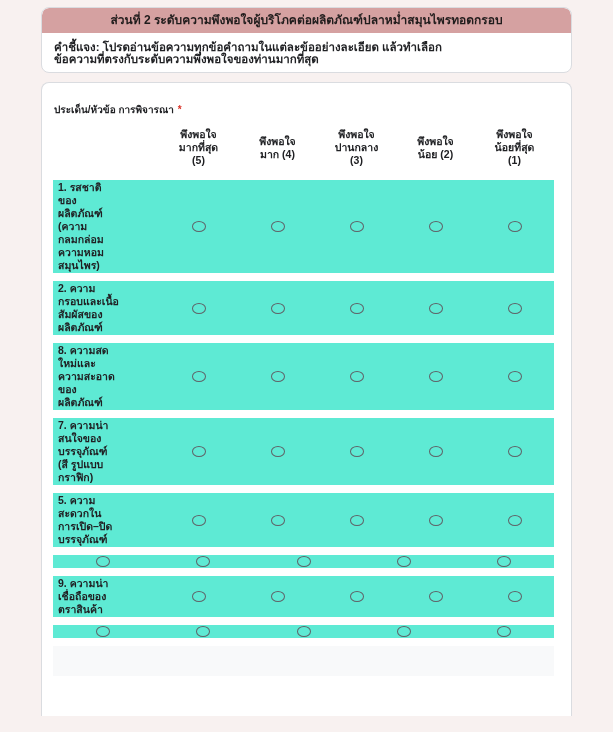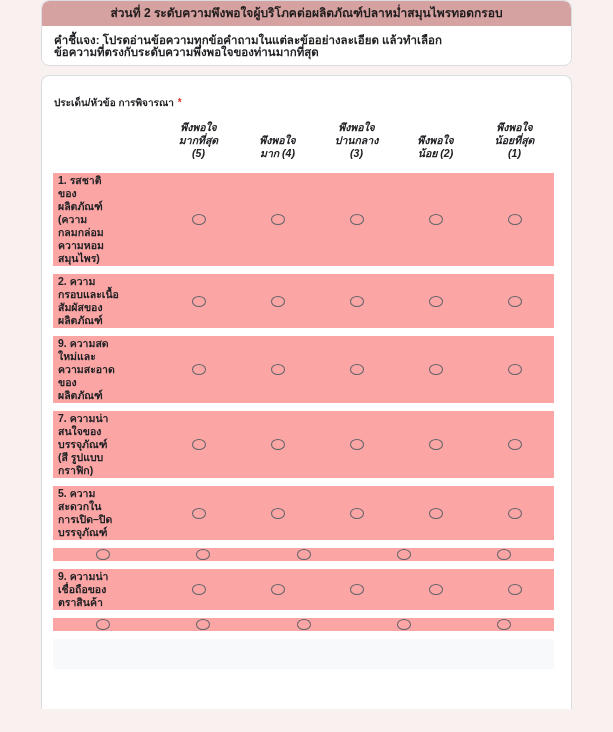--- a/index.html
+++ b/index.html
@@ -6,43 +6,43 @@
   html,body { width:613px; }
   body { font-family:"Liberation Sans","DejaVu Sans",sans-serif; }
   .page {
     position:relative; width:613px; height:732px;
     background:#f8f1f0; overflow:hidden;
   }
   .card {
     width:531px; margin-left:41px; background:#ffffff;
     border:1px solid #dadce0; border-radius:8px;
   }
-  .card-header { overflow:hidden; }
+  .card-header { margin-top:7px; overflow:hidden; }
   .banner {
     background:#d5a1a1; color:#201c1c;
     font-size:12px; line-height:15px; font-weight:700;
     text-align:center; padding:5px 18px;
     border-radius:7px 7px 0 0;
   }
   .instructions {
     padding:8px 0 7px 12px;
     font-size:11.5px; line-height:12px; font-weight:600;
     color:#202124; white-space:pre-line;
   }
   .card-grid { margin-top:9px; padding:19px 17px 40px 11px; border-radius:8px 8px 0 0; border-bottom:none; }
   .q-title-row { font-size:10px; line-height:16px; font-weight:700; color:#202124; padding-left:1px; }
   .required { color:#d93025; margin-left:4px; font-weight:700; }
-  .grid-header { display:flex; align-items:flex-end; margin:10px 0 13px 0; min-height:39px;font-style:italic; }
+  .grid-header { display:flex; align-items:center; margin:10px 0 13px 0; min-height:39px; }
   .label-col { width:106px; flex:none; }
   .col-head {
     flex:1; text-align:center; font-size:10.5px; line-height:13px;
     font-weight:600; color:#202124; white-space:pre-line;
   }
   .grid-row {
-    display:flex; align-items:center; background:#fca5a5;
+    display:flex; align-items:center; background:#5eead4;
     margin-bottom:8px; padding:1px 0;
   }
   .row-label {
     width:106px; flex:none; padding-left:5px;
     font-size:10.5px; line-height:13px; font-weight:600;
     color:#202124; white-space:pre-line;
   }
   .radio-cell { flex:1; display:flex; justify-content:center; align-items:center; }
   .radio {
     width:14px; height:11px; border:1.5px solid #5f6368;
@@ -123,21 +123,21 @@
               <span class="radio"></span>
             </div>
             <div class="radio-cell">
               <span class="radio"></span>
             </div>
             <div class="radio-cell">
               <span class="radio"></span>
             </div>
           </div>
           <div class="grid-row">
-            <div class="row-label">9. ความสด
+            <div class="row-label">8. ความสด
 ใหม่และ
 ความสะอาด
 ของ
 ผลิตภัณฑ์</div>
             <div class="radio-cell">
               <span class="radio"></span>
             </div>
             <div class="radio-cell">
               <span class="radio"></span>
             </div>

